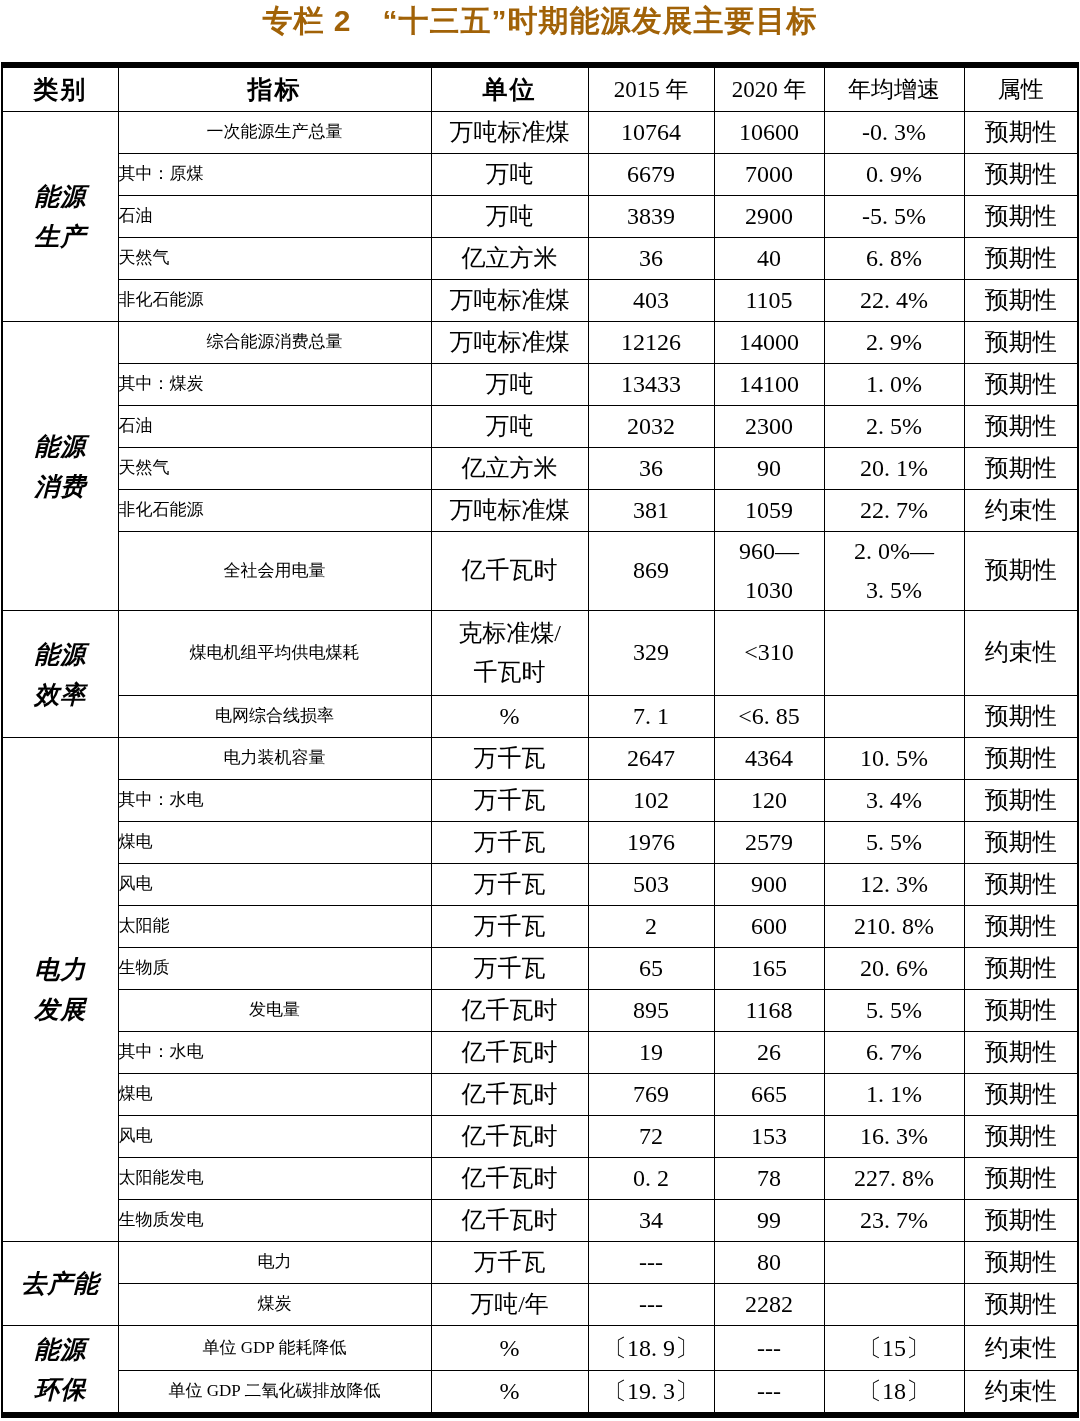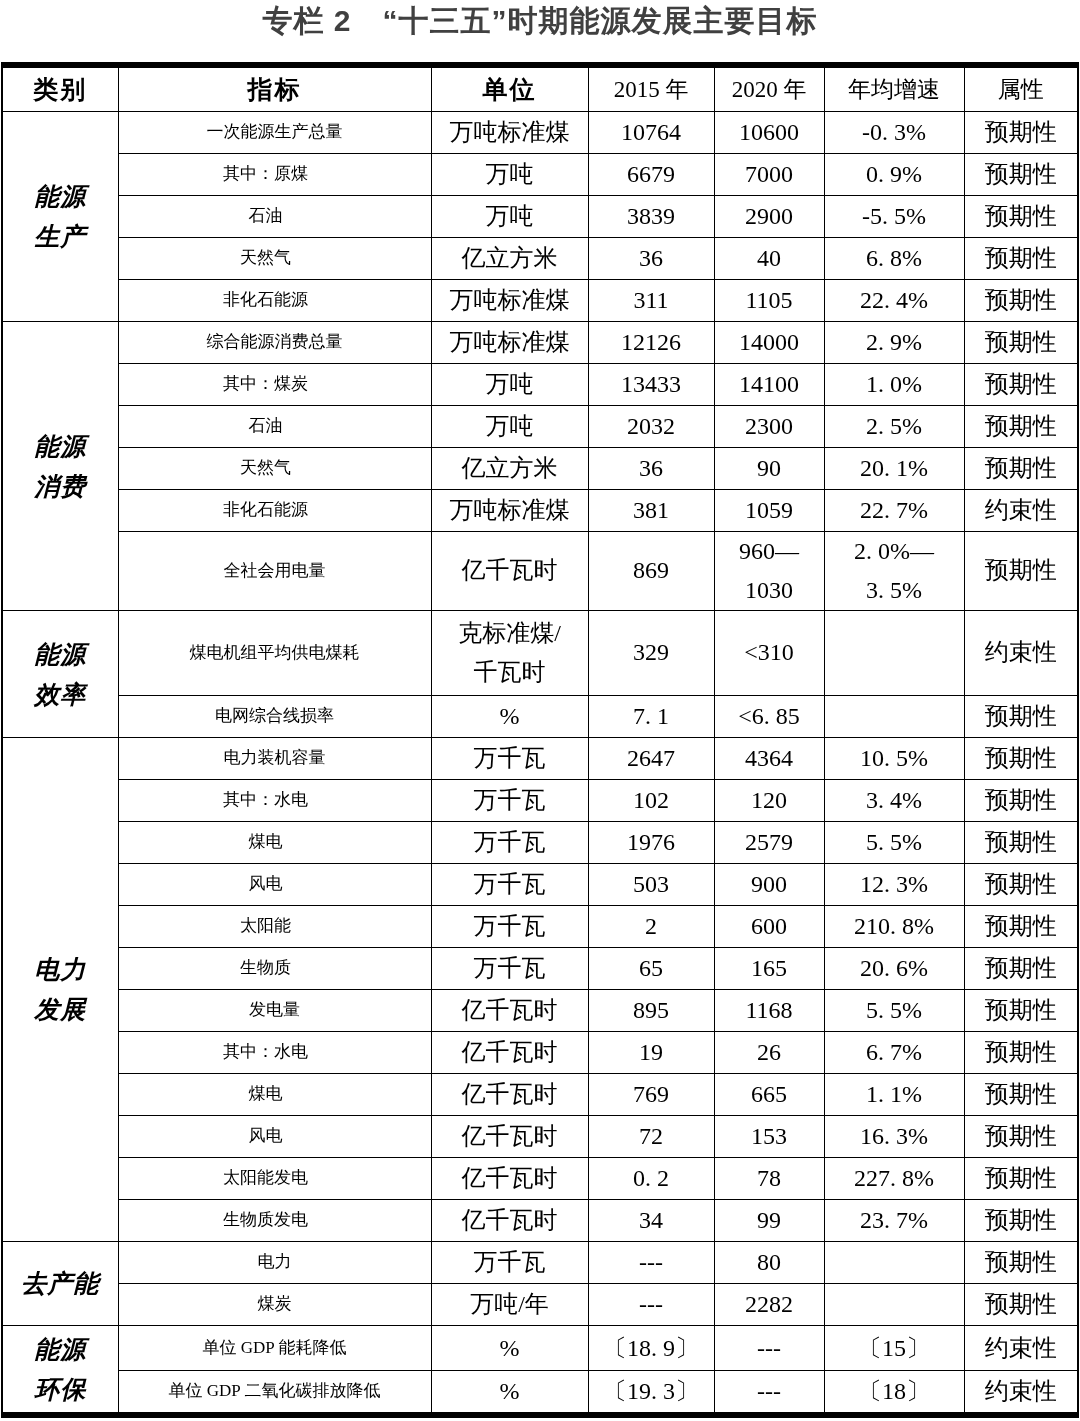--- a/index.html
+++ b/index.html
@@ -18,21 +18,21 @@
     overflow: hidden;
   }
   .title {
     text-align: center;
     font-family: "Liberation Sans", "DejaVu Sans", sans-serif;
     font-weight: bold;
     font-size: 30px;
     letter-spacing: 1px;
     padding: 4px 0 8px 0;
     line-height: 34px;
-    color: #404040;
+    color: #a16207;
   }
   table.energy {
     border-collapse: collapse;
     table-layout: fixed;
     width: 1076px;
     margin: 16px auto;
     border-left: 2px solid #000;
     border-right: 2px solid #000;
     border-top: 6px solid #000;
     border-bottom: 6px solid #000;
@@ -69,21 +69,21 @@
     line-height: 40px;
     letter-spacing: 1px;
     font-style: italic;
   }
   td.ind {
     font-size: 17px;
     text-align: center;
     line-height: 30px;
   }
   td.ind.sub {
-    text-align: center;
+    text-align: left;
     padding-right: 18px;
   }
   td.num {
     font-size: 24px;
     text-align: center;
     line-height: 30px;
   }
   tr.tall td.num, tr.tall2 td.num { line-height: 39px; }
   .footnote {
     font-size: 24px;
@@ -150,21 +150,21 @@
           <td class="ind sub">天然气</td>
           <td class="num">亿立方米</td>
           <td class="num">36</td>
           <td class="num">40</td>
           <td class="num">6. 8%</td>
           <td class="num">预期性</td>
         </tr>
         <tr class="reg">
           <td class="ind sub">非化石能源</td>
           <td class="num">万吨标准煤</td>
-          <td class="num">311</td>
+          <td class="num">403</td>
           <td class="num">1105</td>
           <td class="num">22. 4%</td>
           <td class="num">预期性</td>
         </tr>
         <tr class="reg">
           <td rowspan="6" class="cat">能源
 消费</td>
           <td class="ind">综合能源消费总量</td>
           <td class="num">万吨标准煤</td>
           <td class="num">12126</td>

